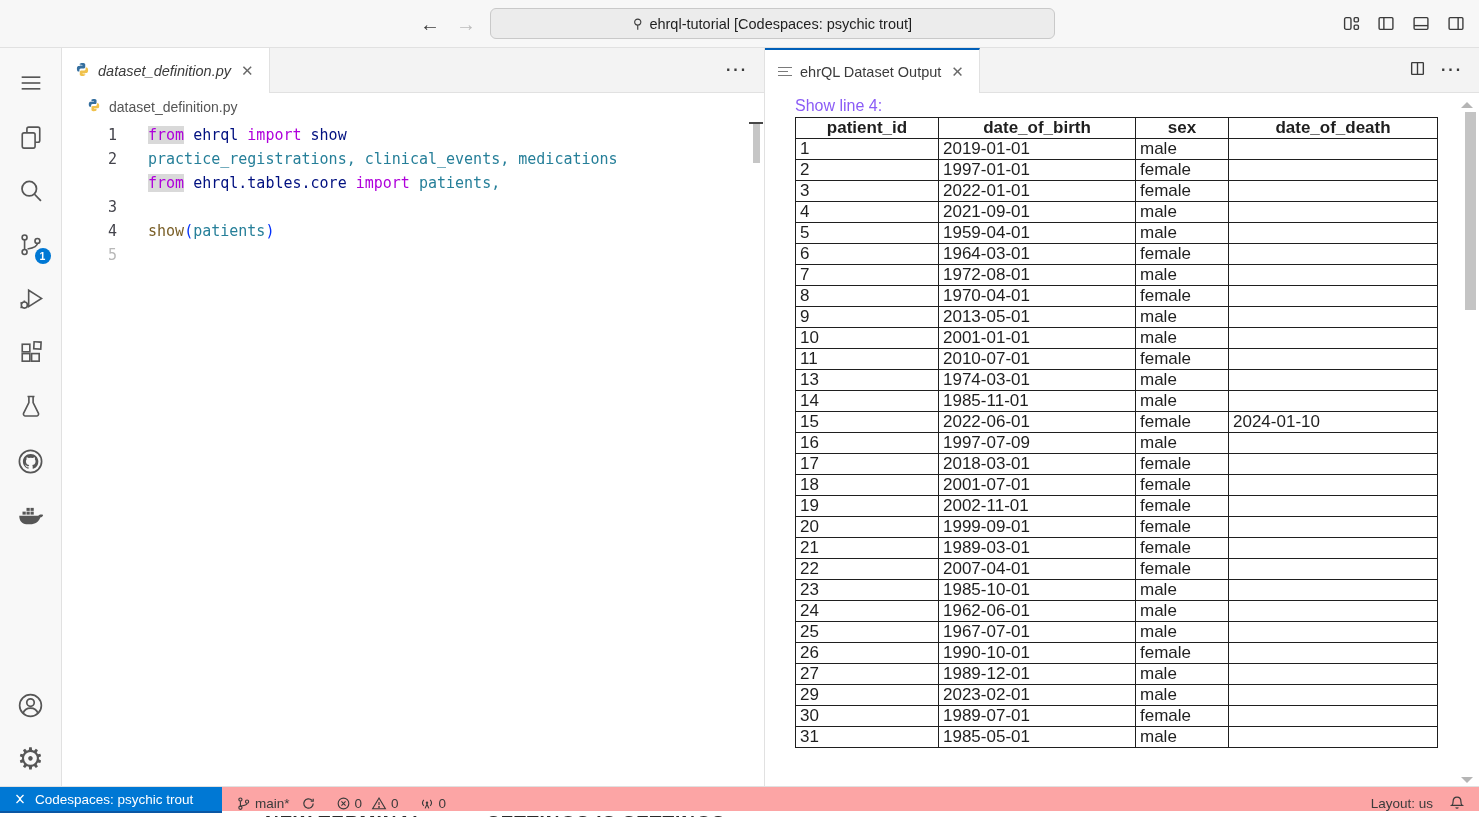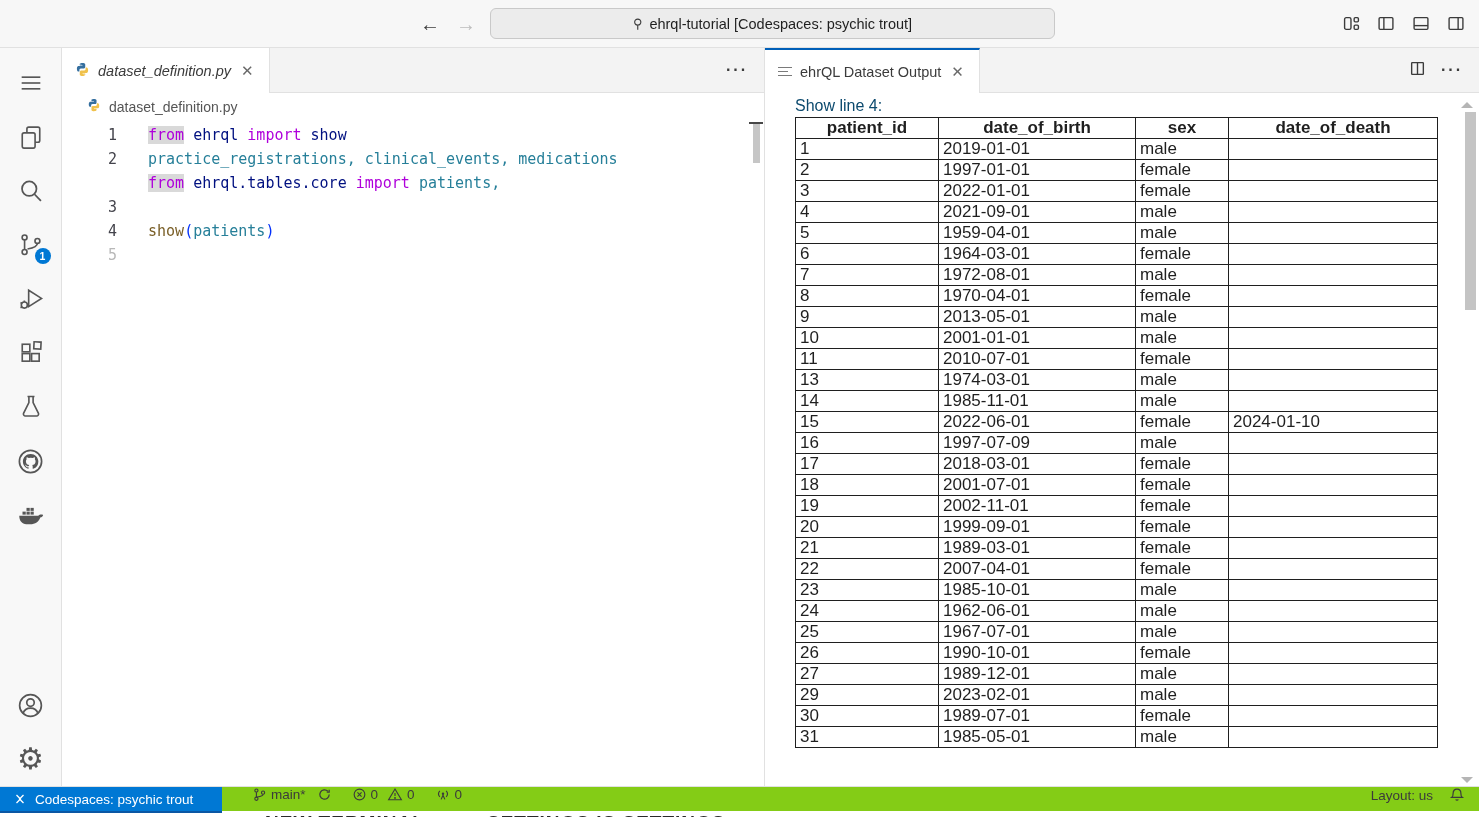--- a/index.html
+++ b/index.html
@@ -64,41 +64,41 @@
   .tok-plain { color:#3b3b3b; }
   .tok-hl { background:#d9d9d9; }
   .ed-scroll-top { position:absolute; right:1px; top:2px; width:14px; height:2px; background:#474747; }
   .ed-scroll-thumb { position:absolute; right:4px; top:4px; width:7px; height:39px; background:#c6c6c6; }
 
   
   .panel-group { width:714px; display:flex; flex-direction:column; background:#fff; }
   .panel-tabbar { height:45px; background:#f3f3f3; border-bottom:1px solid #e1e1e1;
     display:flex; align-items:stretch; }
   .panel-content { flex:1; position:relative; overflow:hidden; padding:4px 0 0 30px; }
-  .panel-heading { font-size:16px; line-height:18px; color:#0c4a6e; }
+  .panel-heading { font-size:16px; line-height:18px; color:#8b5cf6; }
   .output-icon { display:flex; flex-direction:column; gap:2.5px; width:14px; }
   .output-icon span { height:1.6px; background:#7a7a7a; }
   .output-icon span:nth-child(1){ width:100%; } .output-icon span:nth-child(2){ width:70%; } .output-icon span:nth-child(3){ width:100%; }
 
   table.dataset { border-collapse:collapse; table-layout:fixed; width:642px;
     font-size:17px; color:#1f1f1f; margin-top:2px;border-radius:6px; }
   table.dataset th, table.dataset td { border:1px solid #1f1f1f; padding:0 4px;
     white-space:nowrap; overflow:hidden; }
   table.dataset th { height:21px; font-weight:bold; text-align:center; }
   table.dataset td { height:20.4px; text-align:left; }
 
   .pscroll-up { position:absolute; right:6px; top:9px; width:0; height:0;
     border-left:6px solid transparent; border-right:6px solid transparent; border-bottom:6px solid #b5b5b5; }
   .pscroll-thumb { position:absolute; right:3px; top:19px; width:11px; height:198px; background:#c4c4c4; }
   .pscroll-down { position:absolute; right:6px; bottom:3px; width:0; height:0;
     border-left:6px solid transparent; border-right:6px solid transparent; border-top:6px solid #b5b5b5; }
 
   
-  .statusbar { height:25px; background:#84cc16; border-top:1px solid #e1e1e1;
-    display:flex; align-items:flex-start; font-size:13.5px; color:#3b3b3b;gap:16px; }
+  .statusbar { height:25px; background:#fca5a5; border-top:1px solid #e1e1e1;
+    display:flex; align-items:flex-end; font-size:13.5px; color:#3b3b3b; }
   .sb-remote { height:100%; background:#0078d4; color:#fff; display:flex; align-items:center;
     gap:8px; padding:0 13px; width:222px; }
   .sb-left { display:flex; align-items:center; gap:20px; margin-left:14px; }
   .sb-item { display:flex; align-items:center; gap:4px; }
   .sb-right { margin-left:auto; display:flex; align-items:center; gap:16px; padding-right:14px; }
   .sb-item svg, .sb-remote svg, .sb-right svg { display:block; }
 
   
   .bottomstrip { height:6px; background:#fff; position:relative; overflow:hidden; }
   .bottomstrip .blue-stub { position:absolute; left:0; top:0; width:222px; height:2px; background:#0b57a4; }

